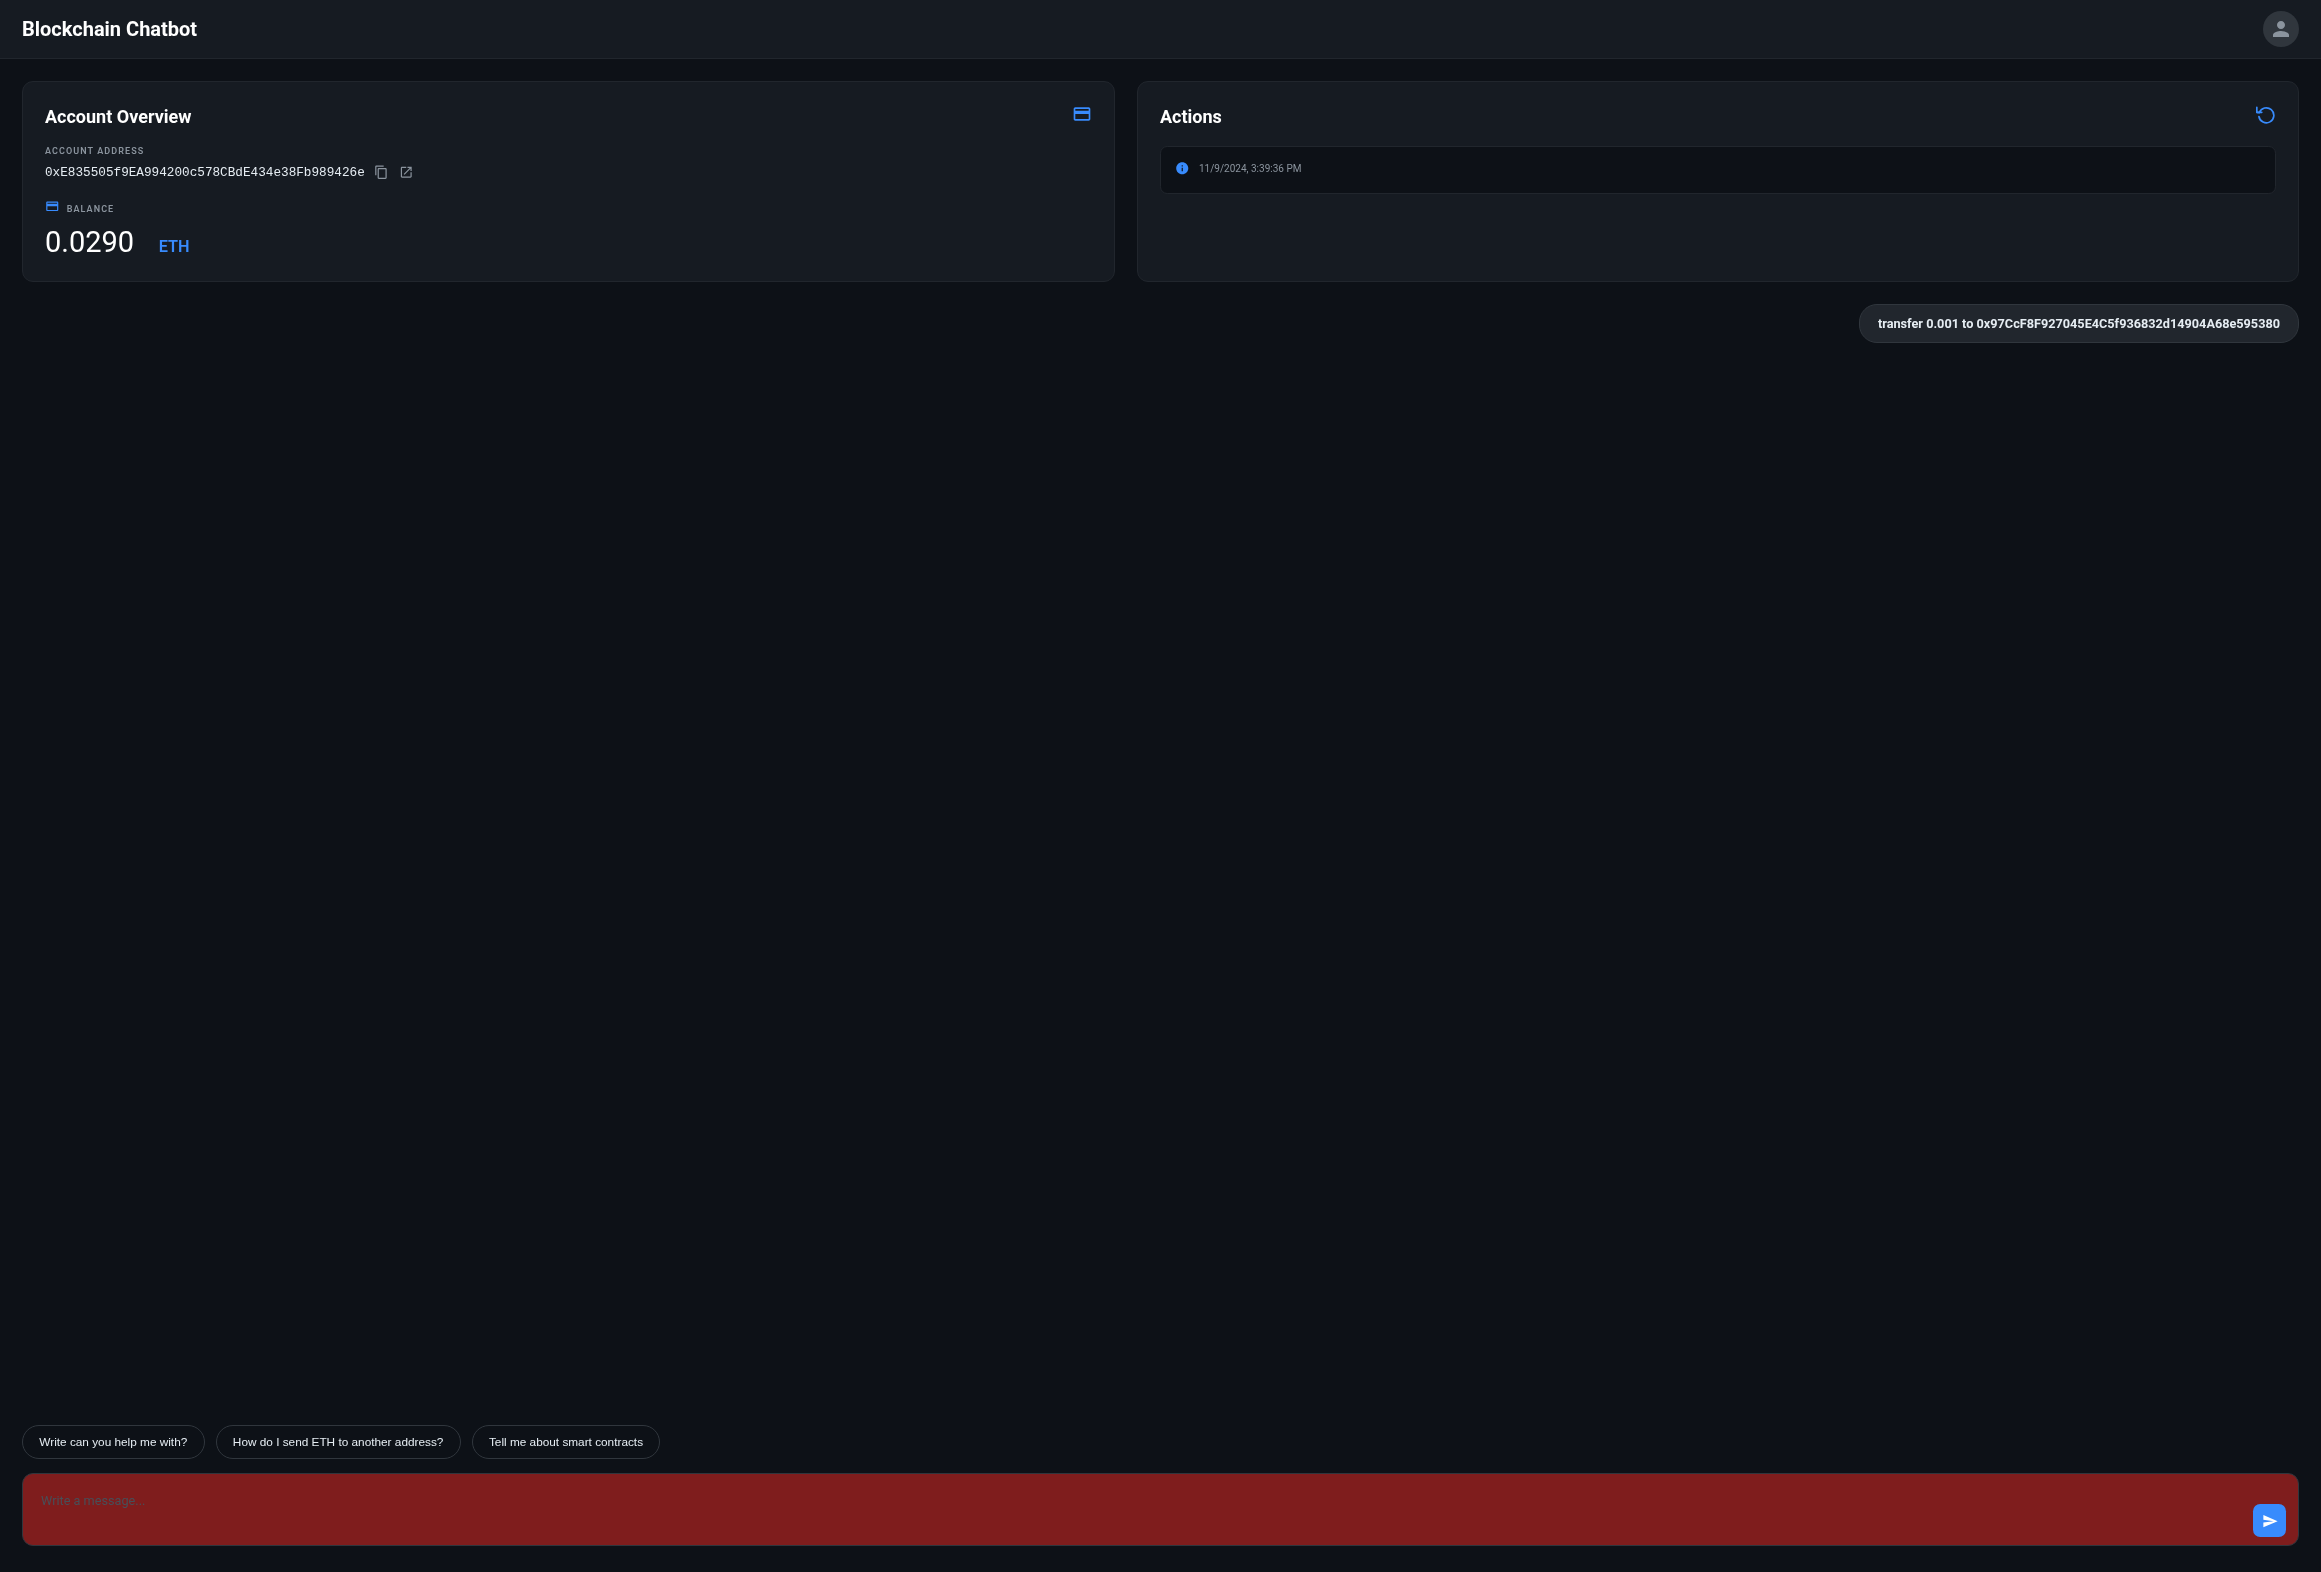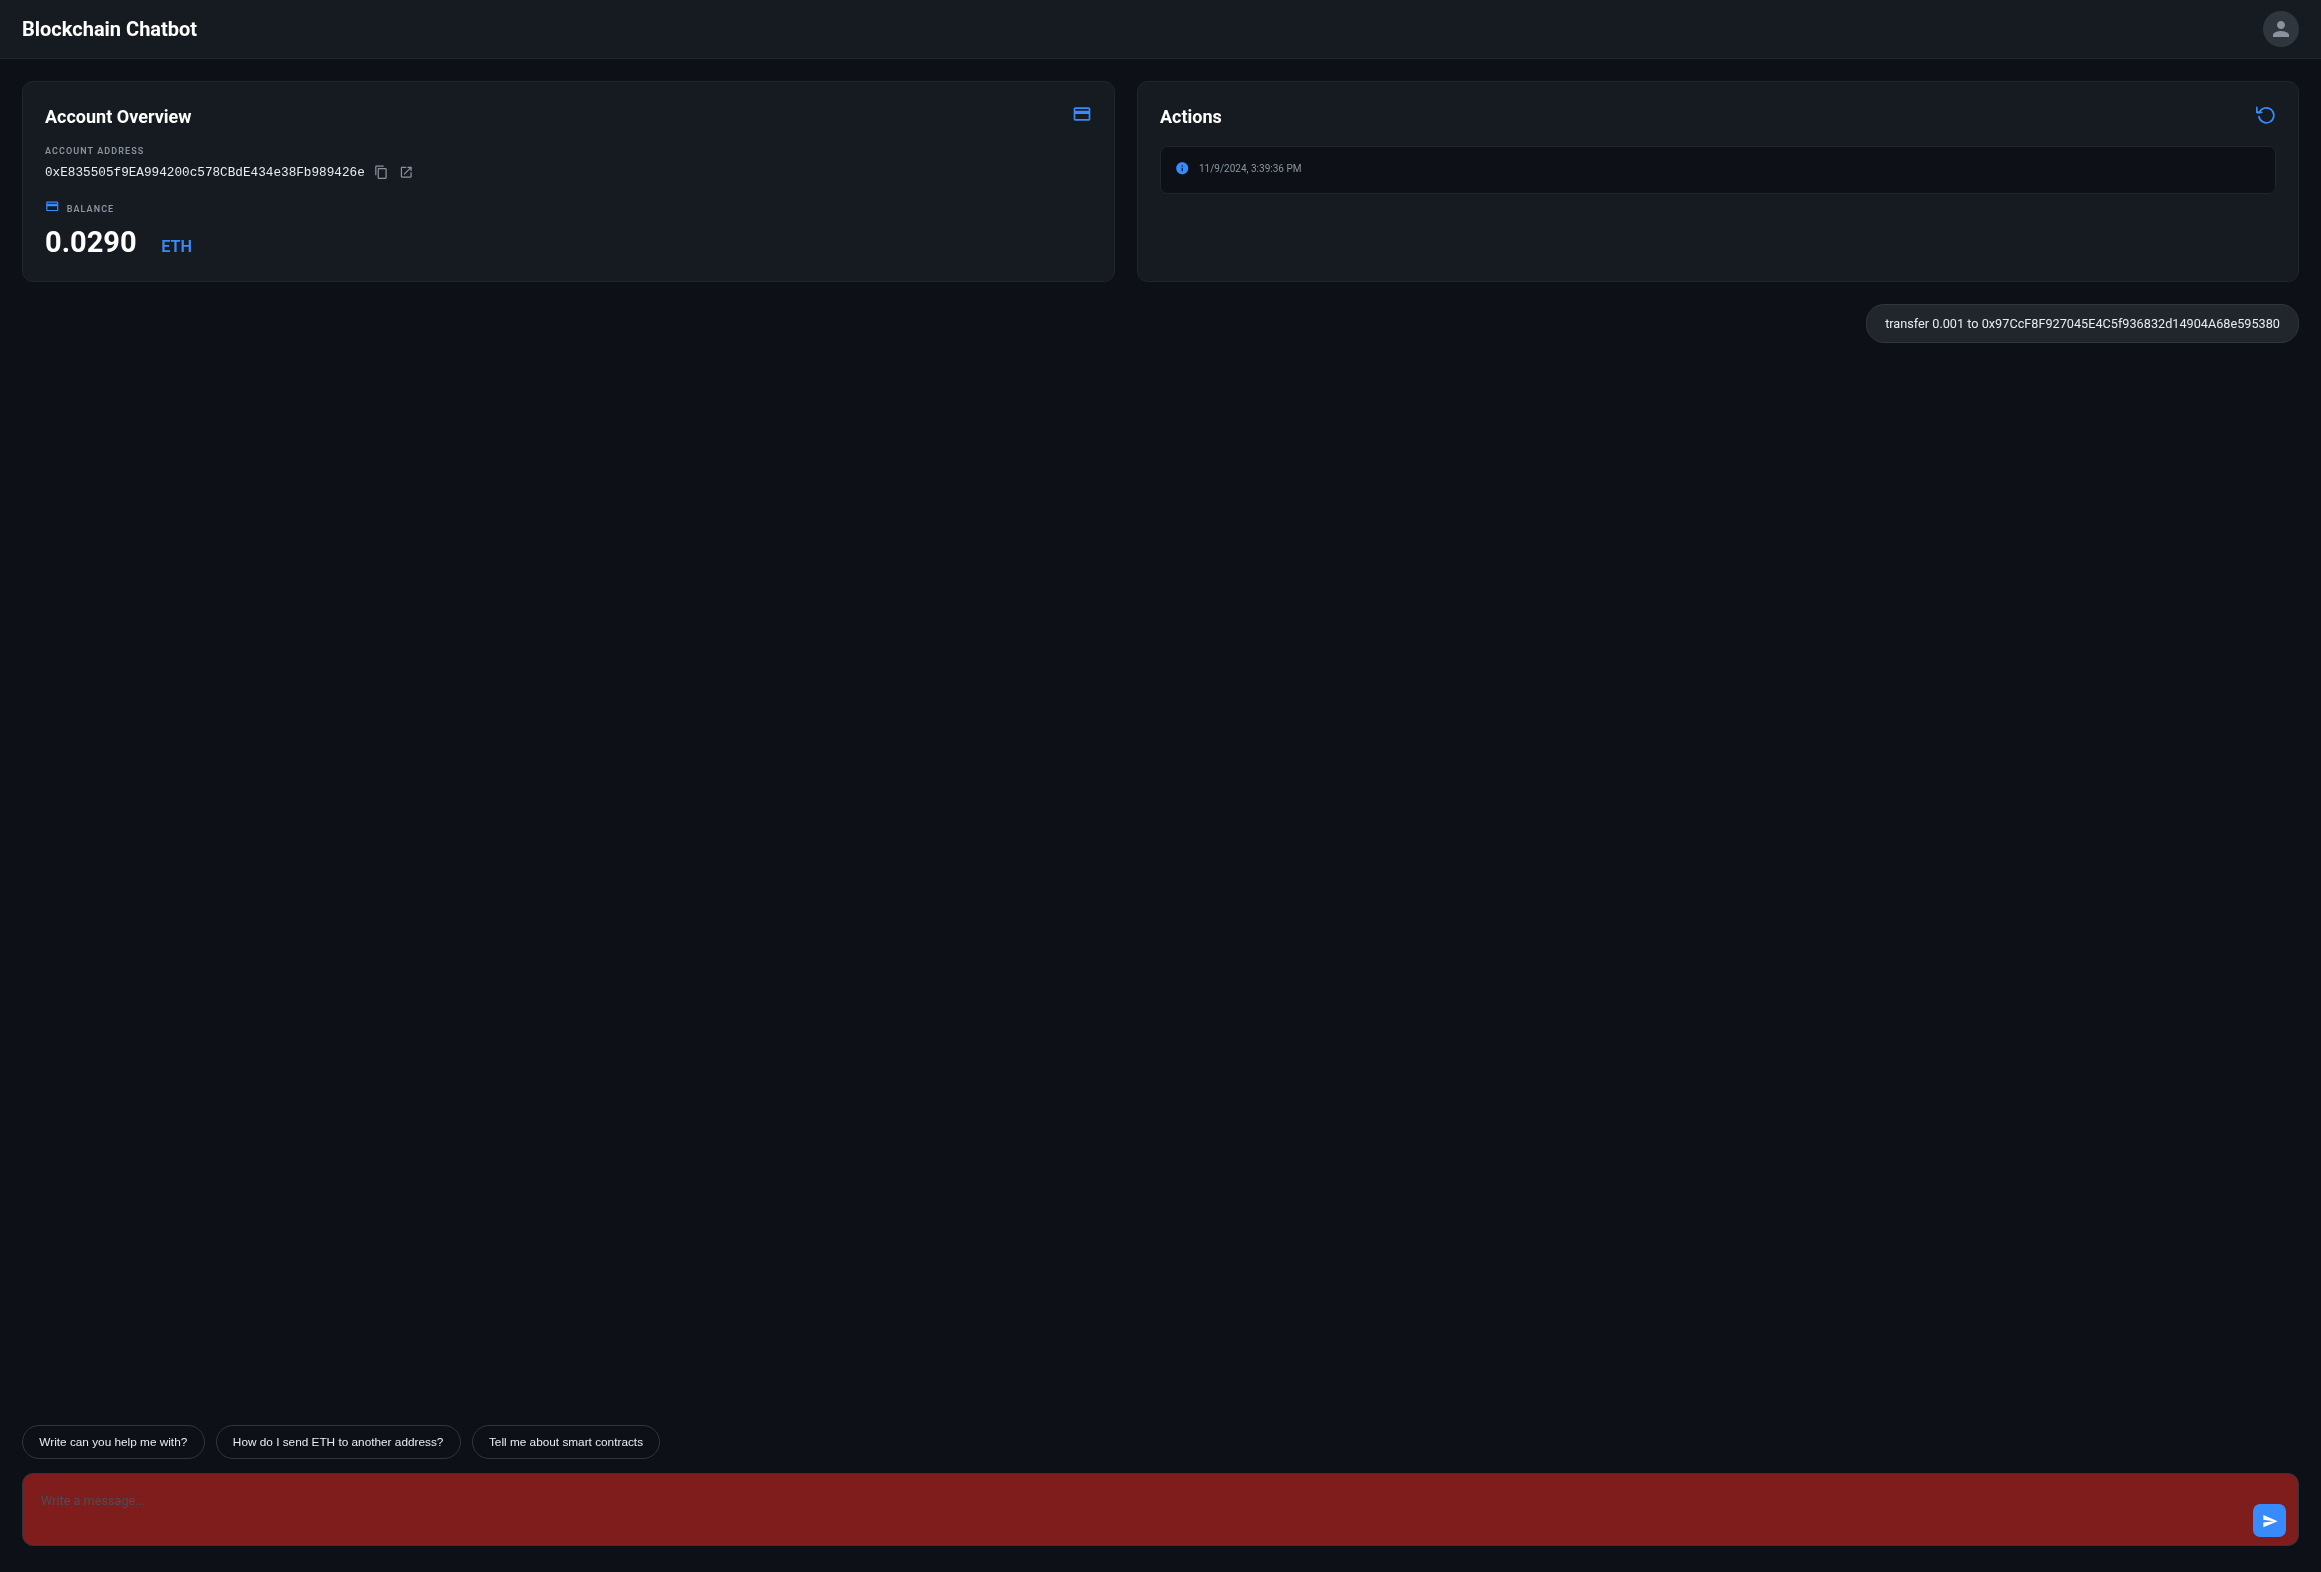--- a/index.html
+++ b/index.html
@@ -167,21 +167,21 @@
     .balance-label-inline {
       font-size: 9px;
       font-weight: 600;
       letter-spacing: 0.12em;
       color: #8b949e;
       text-transform: uppercase;
     }
 
     .balance-amount {
       font-size: 29px;
-      font-weight: 700;
+      font-weight: 400;
       color: #ffffff;
     }
 
     .balance-currency {
       font-size: 16.3px;
       font-weight: 600;
       color: #388bfd;
       margin-left: 21px;
     }
 
@@ -234,20 +234,21 @@
       min-height: 0;
     }
 
     .messages-area {
       flex: 1;
       overflow-y: auto;
       margin-bottom: 14.5px;
       display: flex;
       flex-direction: column;
       gap: 11px;
+      font-weight: bold;
     }
 
     
     .message-user {
       align-self: flex-end;
       background-color: #21262d;
       border: 0.9px solid #30363d;
       border-radius: 18px;
       padding: 11px 18px;
       max-width: 70%;

